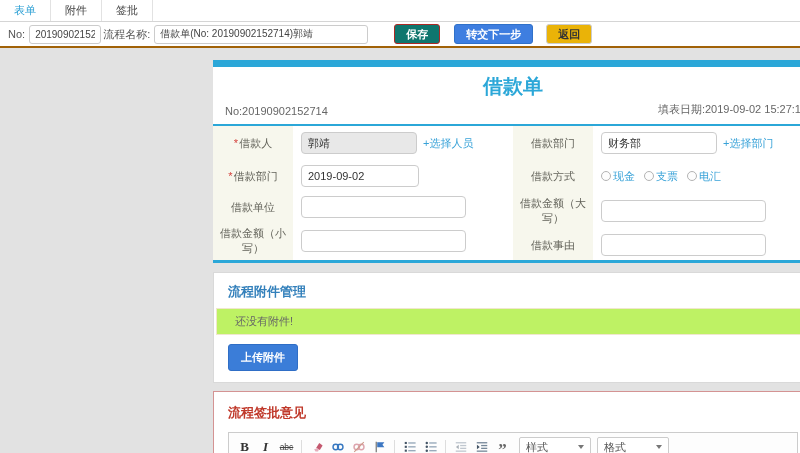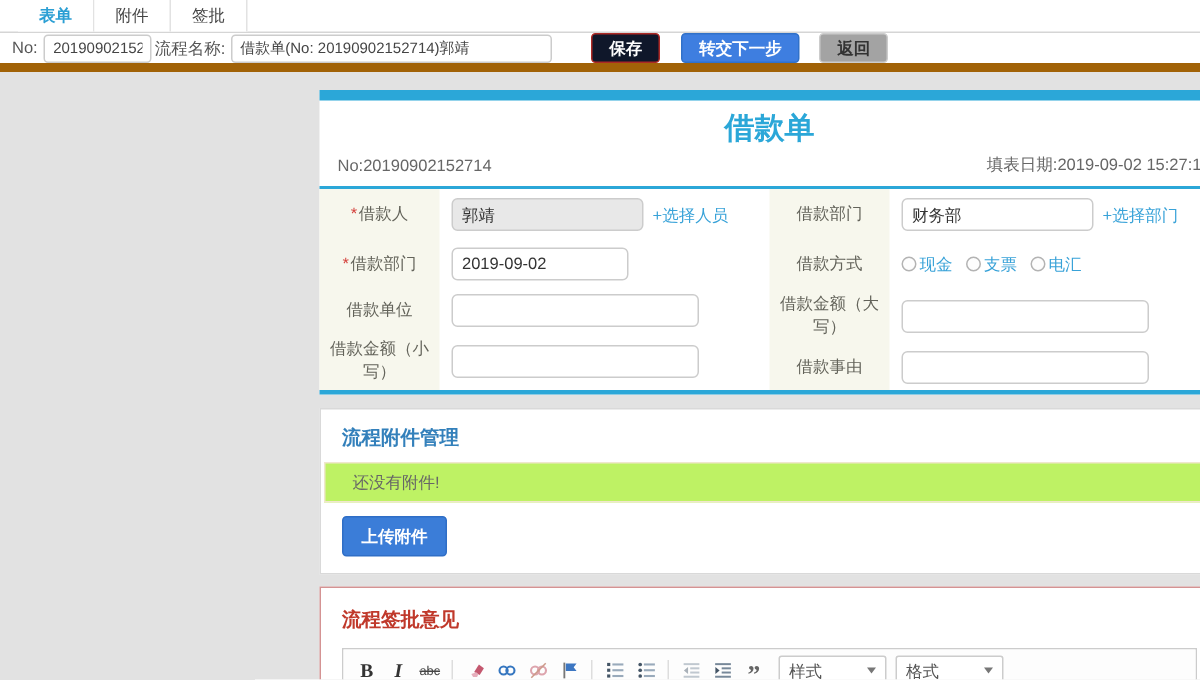--- a/index.html
+++ b/index.html
@@ -4,35 +4,35 @@
 <style>
   * { box-sizing: border-box; margin: 0; padding: 0; }
   html,body { width: 800px; height: 453px; overflow: hidden;
     font-family: "Liberation Sans", "DejaVu Sans", sans-serif; background: #fff; }
 
   
   .tabbar { display: flex; align-items: stretch; height: 22px; background: #fff;
     border-bottom: 1px solid #d5d5d5; }
   .tab { display: flex; align-items: center; padding: 0 14px; font-size: 11px;
     color: #444; border-right: 1px solid #e2e2e2; cursor: pointer; background: #fff; }
-  .tab.active { color: #2b9fd4; font-weight: bold; margin-left: 12px; }
+  .tab.active { color: #2b9fd4; font-weight: normal; }
 
   
   .toolbar { display: flex; align-items: center; height: 26px; background: #fff;
-    border-bottom: 6px solid #a16207; padding: 0 6px; font-size: 11px; color: #555; }
+    border-bottom: 2px solid #a16207; padding: 0 6px; font-size: 11px; color: #555; }
   .toolbar label { margin: 0 4px 0 2px; }
   .tb-input { height: 19px; border: 1px solid #ccc; border-radius: 3px;
     font-size: 10px; color: #444; padding: 0 5px; font-family: inherit; }
   .no-input { width: 72px; }
   .name-input { width: 214px; }
   .btn { font-size: 11px; font-weight: bold; border-radius: 3px; height: 20px;
     padding: 0 11px; cursor: pointer; border: 1px solid transparent; font-family: inherit; }
-  .btn-save { background: #0f172a; border-color: #ac2925; color: #fff; margin-left: 26px; }
+  .btn-save { background: #0f766e; border-color: #ac2925; color: #fff; margin-left: 26px; }
   .btn-next { background: #3e7ee0; border-color: #3071c9; color: #fff; margin-left: 14px; }
-  .btn-back { background: #a3a3a3; border-color: #ccc; color: #333; margin-left: 13px; }
+  .btn-back { background: #eab308; border-color: #ccc; color: #333; margin-left: 13px; }
 
   
   .content { position: relative; height: 405px; background: #e2e2e2; overflow: hidden; }
   .panel-col { position: absolute; left: 213px; top: 0; width: 600px; }
 
   
   .form-panel { margin-top: 12px; background: #fff; }
   .accent-bar { height: 7px; background: #2ba7d8; }
   .form-title { text-align: center; font-size: 20px; line-height: 26px; padding-top: 6px;
     color: #2ba7d8; font-weight: bold; }
@@ -45,21 +45,21 @@
   .frow.h1 { min-height: 34px; } .frow.h2 { min-height: 32px; }
   .frow.h3 { min-height: 38px; } .frow.h4 { min-height: 30px; }
   .flabel { width: 80px; background: #f7f7ed; color: #63635a; font-size: 11px;
     display: flex; align-items: center; justify-content: center; text-align: center;
     padding: 3px 6px; line-height: 15px; }
   .req { color: #d43f3a; margin-right: 1px; }
   .fval { flex: 1; display: flex; align-items: center; gap: 6px; padding: 4px 8px; }
   .inp { height: 22px; border: 1px solid #ccc; border-radius: 4px; background: #fff;
     font-size: 11px; color: #333; padding: 0 6px; font-family: inherit; }
   .inp.ro { background: #e8e8e8; }
-  .w128 { width: 128px; } .w118 { width: 118px; } .w165 { width: 165px; }
+  .w128 { width: 116px; } .w118 { width: 118px; } .w165 { width: 165px; }
   .action-link { font-size: 11px; color: #38a2d8; text-decoration: none; white-space: nowrap; }
   .radio-group { display: flex; align-items: flex-start; gap: 9px; }
   .radio-opt { display: flex; align-items: center; gap: 2px; cursor: pointer; }
   .radio-dot { width: 10px; height: 10px; border-radius: 50%; background: #fdfdfd;
     border: 1px solid #b3b3b3; display: inline-block; }
   .radio-label { font-size: 11px; color: #38a2d8; }
 
   
   .attach-panel { margin-top: 9px; background: #fff; border: 1px solid #d9d9d9; }
   .attach-header { color: #3380bb; font-size: 13px; font-weight: bold; padding: 10px 14px 7px; }

